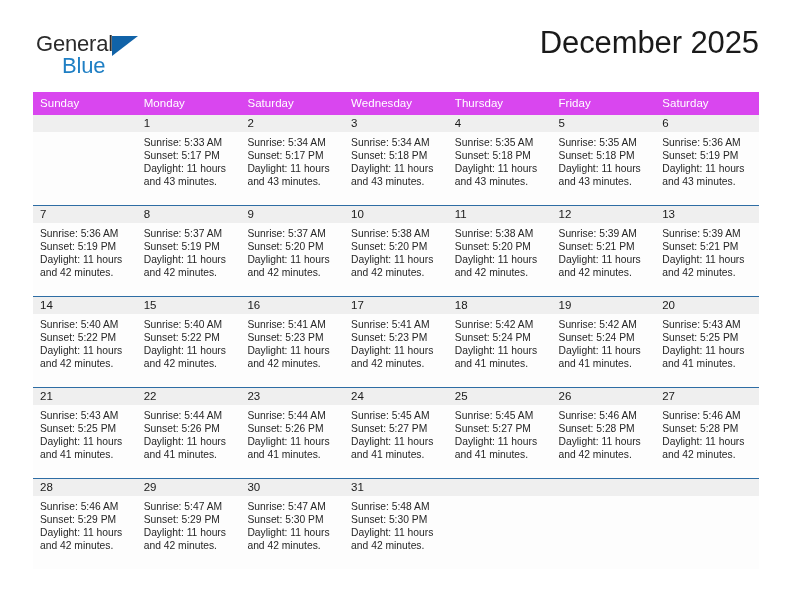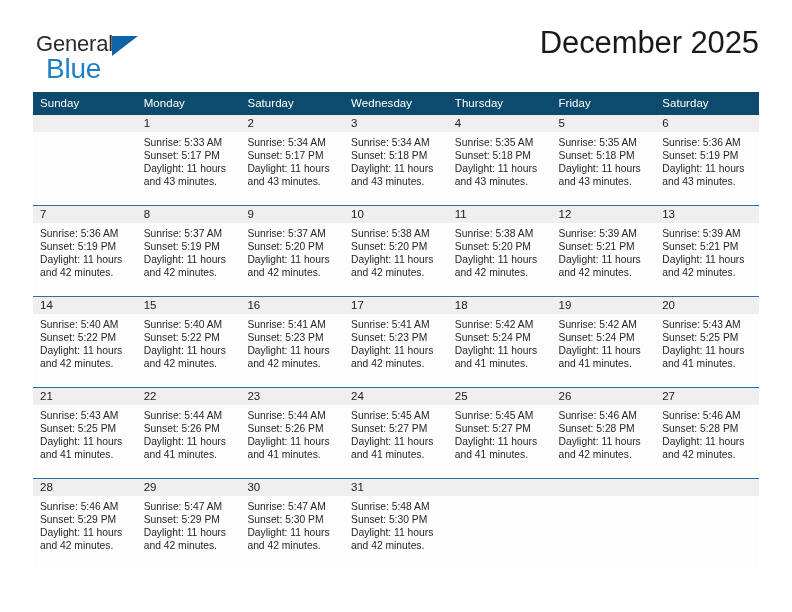--- a/index.html
+++ b/index.html
@@ -41,23 +41,23 @@
     position: absolute;
     left: 0;
     top: 0;
     font-size: 22px;
     letter-spacing: -0.2px;
     color: #2b2b2b;
     font-family: "Liberation Sans", sans-serif;
   }
   .brand-blue {
     position: absolute;
-    left: 10px;
+    left: 26px;
     top: 22px;
-    font-size: 28px;
+    font-size: 22px;
     letter-spacing: -0.2px;
     color: #1f7fc4;
     font-family: "Liberation Sans", sans-serif;
   }
   .brand-triangle {
     position: absolute;
     left: 76px;
     top: 5px;
     width: 0;
     height: 0;
@@ -87,21 +87,21 @@
 
   
   .calendar {
     width: 726px;
     border-collapse: collapse;
     table-layout: fixed;
   }
   .calendar col { width: 103.71px; }
 
   thead th {
-    background: #0c4a6e;
+    background: #d946ef;
     color: #ffffff;
     font-size: 11.5px;
     font-weight: normal;
     text-align: left;
     padding: 5px 0 6px 7px;
     height: 11px;
     letter-spacing: 0.05px;
   }
 
   tbody td {

